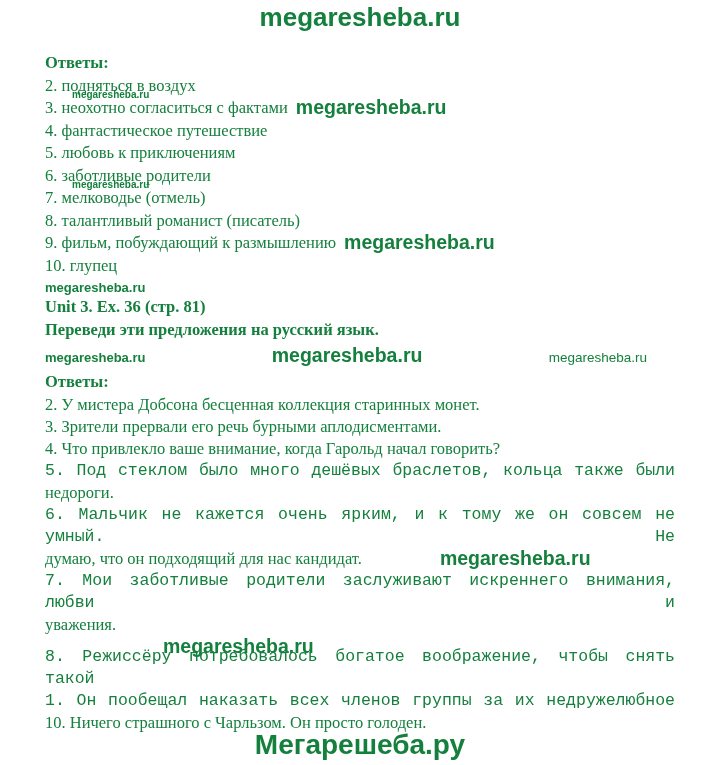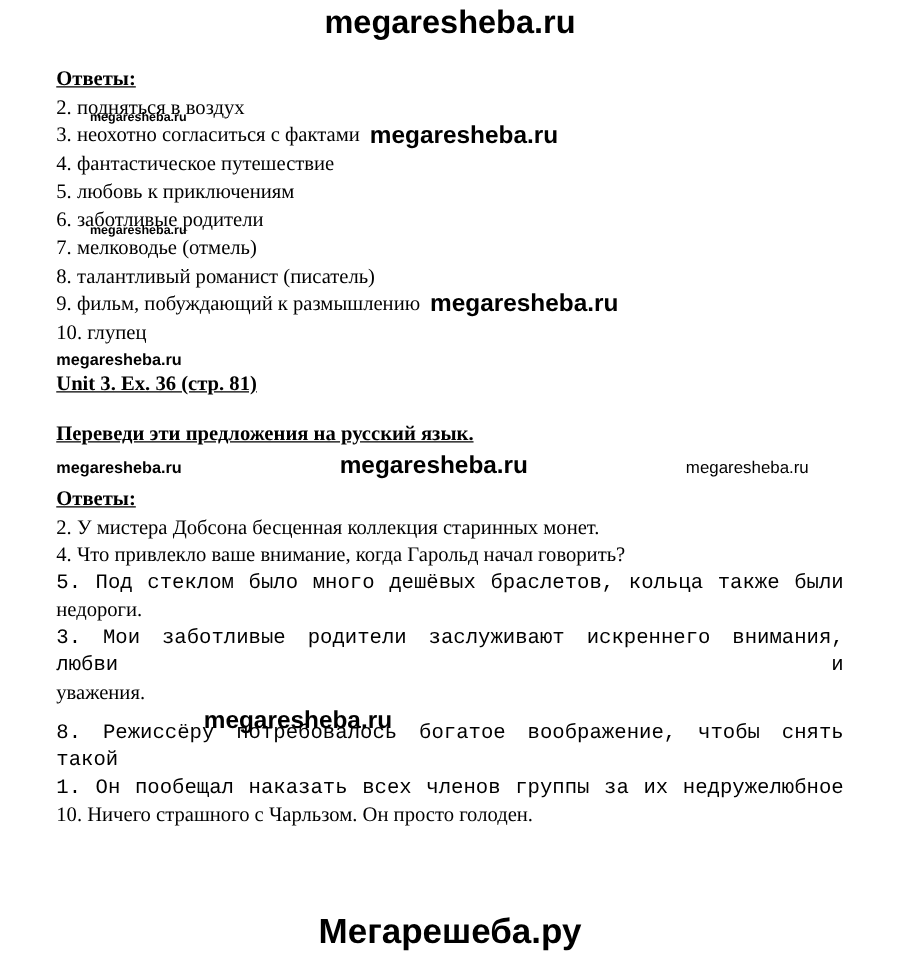--- a/index.html
+++ b/index.html
@@ -2,56 +2,56 @@
 <html><head>
 <meta charset="utf-8">
 <style>
   * { box-sizing: border-box; }
   html, body { margin: 0; padding: 0; background: #ffffff; }
   .page {
     position: relative;
     width: 720px;
     height: 765px;
     background: #ffffff;
-    color: #000000;
+    color: #15803d;
     font-family: "Liberation Serif", serif;
     overflow: hidden;
   }
   .header {
     padding-top: 2px;
     text-align: center;
     font-family: "Liberation Sans", sans-serif;
     font-weight: bold;
     font-size: 26px;
   }
   .content {
     position: absolute;
     top: 52px;
     left: 45px;
     right: 45px;
     font-size: 16.5px;
   }
   p { margin: 0; }
-  .b { font-weight: bold; text-decoration: underline; }
+  .b { font-weight: bold; }
   .s1 { line-height: 22.5px; }
   .s2 { line-height: 22px; }
   .ln { min-height: 22px; }
   .jfull { text-align: justify; text-align-last: justify; font-family: Liberation Mono, monospace; }
   .wm-inline, .wm-tiny, .wm-small, .wm-right {
     font-family: "Liberation Sans", sans-serif;
   }
   .wm-inline { font-weight: bold; font-size: 19.5px; line-height: 1; vertical-align: -1px; white-space: nowrap; }
   .wm-tiny { position: absolute; font-weight: bold; font-size: 10px; }
   .wm-small { font-weight: bold; font-size: 13px; line-height: 16px; }
   .wm-right { font-weight: normal; font-size: 13.5px; }
   .ml8   { margin-left: 8px; }
   .ml80  { margin-left: 78px; }
   .ml145 { margin-left: 142px; }
   .mt3   { margin-top: 3px; }
-  .task  { margin-top: 17px; }
+  .task  { }
   .wm-row {
     display: flex;
     justify-content: space-between;
     align-items: baseline;
     height: 23px;
     margin-top: 5px;
     margin-bottom: 2px;
     padding-right: 28px;
   }
   .wm-line { height: 10px; overflow: visible; }
@@ -104,33 +104,40 @@
     </div>
 
     <p class="b s1">Ответы:</p>
 
     <div class="s2">
 
       <div>
         <div class="ln">2. У мистера Добсона бесценная коллекция старинных монет.</div>
       </div>
 
+      <div>
+        <div class="ln">3. Зрители прервали его речь бурными аплодисментами.</div>
+      </div>
 
       <div>
         <div class="ln">4. Что привлекло ваше внимание, когда Гарольд начал говорить?</div>
       </div>
 
       <div>
         <div class="ln jfull">5. Под стеклом было много дешёвых браслетов, кольца также были</div>
         <div class="ln">недороги.</div>
       </div>
 
+      <div>
+        <div class="ln jfull">6. Мальчик не кажется очень ярким, и к тому же он совсем не умный. Не</div>
+        <div class="ln"><span>думаю, что он подходящий для нас кандидат.</span><span class="wm-inline ml80">megaresheba.ru</span></div>
+      </div>
 
       <div>
-        <div class="ln jfull">3. Мои заботливые родители заслуживают искреннего внимания, любви и</div>
+        <div class="ln jfull">7. Мои заботливые родители заслуживают искреннего внимания, любви и</div>
         <div class="ln">уважения.</div>
       </div>
 
       <div class="wm-line">
         <span class="wm-inline" style="margin-left:118px">megaresheba.ru</span>
       </div>
 
       <div>
         <div class="ln jfull">8. Режиссёру потребовалось богатое воображение, чтобы снять такой</div>
       </div>

